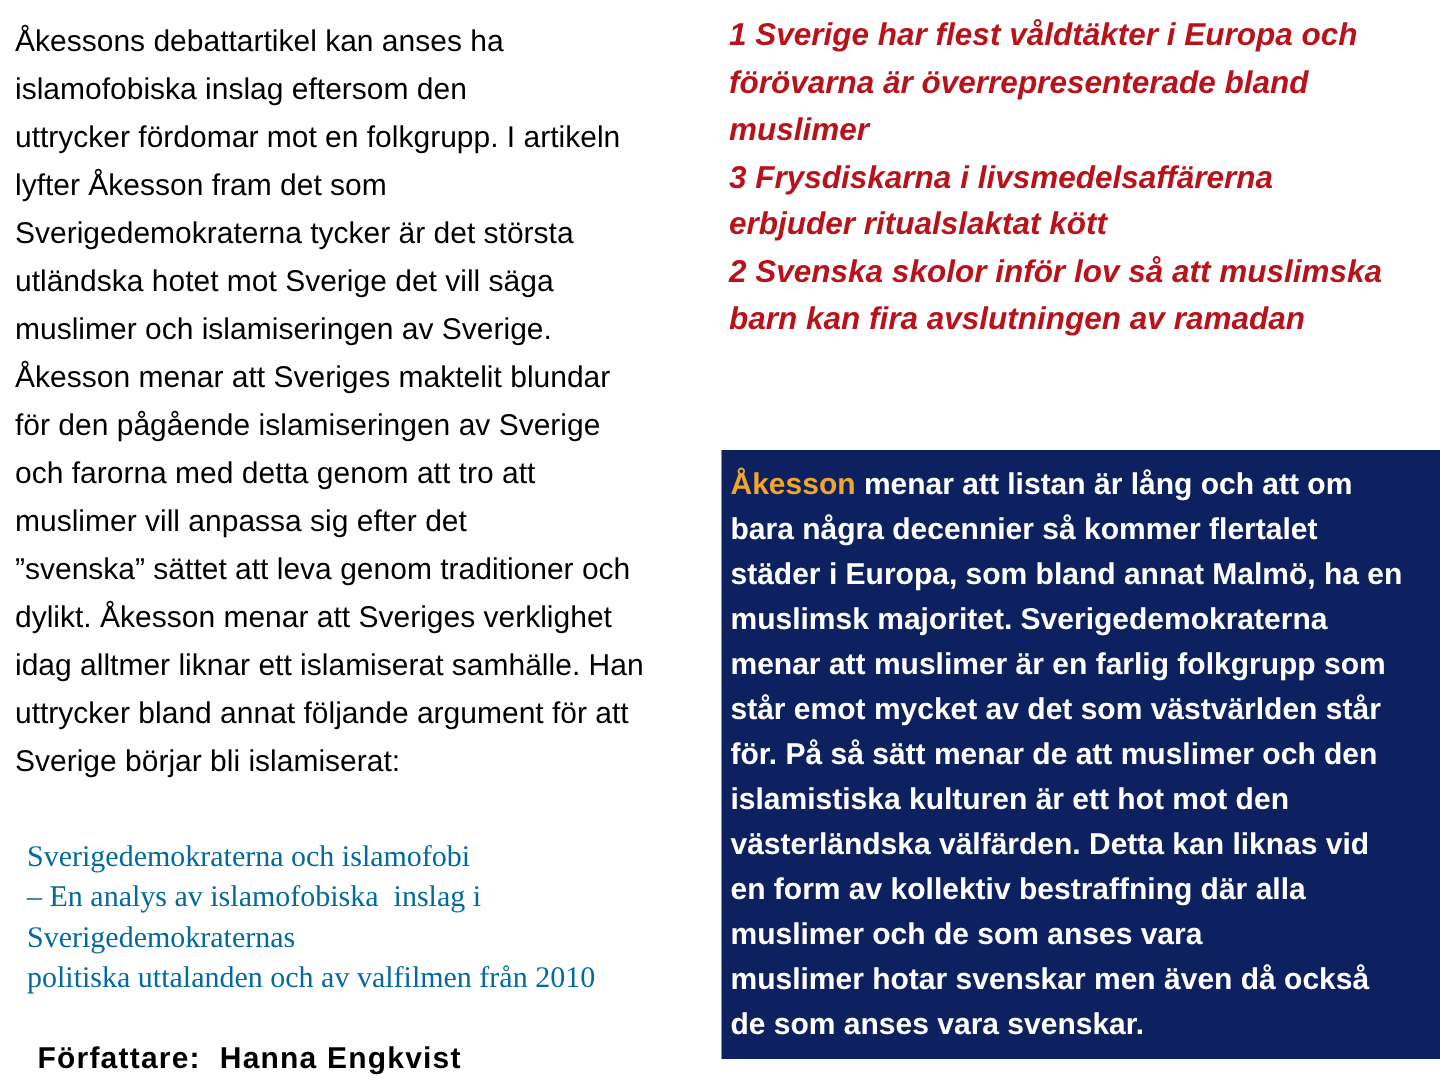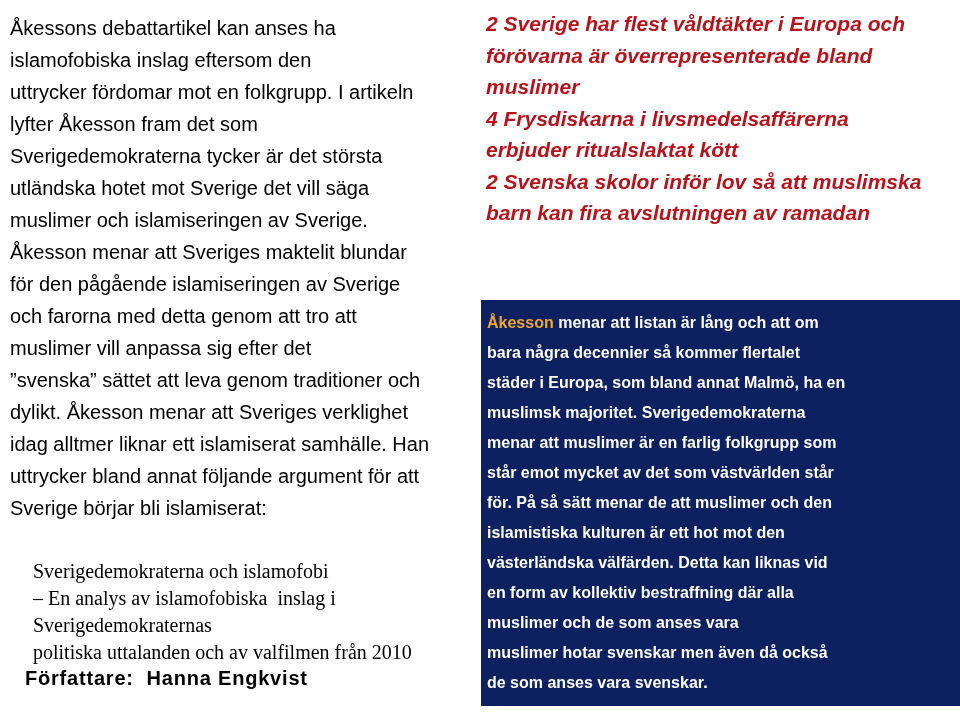--- a/index.html
+++ b/index.html
@@ -15,32 +15,32 @@
     position: absolute;
     left: 10px;
     top: 12px;
     color: #000000;
     font-size: 20px;
     line-height: 32px;
     white-space: pre;
   }
   .citation {
     position: absolute;
-    left: 33px;
+    left: 18px;
     top: 558px;
-    color: #000000;
+    color: #0369a1;
     font-family: "Liberation Serif", serif;
     font-size: 20px;
     line-height: 27px;
     white-space: pre;
   }
   .author {
     position: absolute;
     left: 25px;
-    top: 667px;
+    top: 695px;
     color: #000000;
     font-size: 20px;
     font-weight: bold;
     letter-spacing: 0.8px;
     white-space: pre;
   }
   .arguments {
     position: absolute;
     left: 486px;
     top: 8px;
@@ -59,21 +59,21 @@
     left: 481px;
     top: 300px;
     width: 479px;
     height: 406px;
     background: #0D2161;
     box-sizing: border-box;
     padding: 8px 4px 0 6px;
   }
   .box-text {
     color: #ffffff;
-    font-size: 16px;
+    font-size: 20px;
     font-weight: bold;
     line-height: 30px;
     white-space: pre;
   }
   .box-lead { color: #F0A62C; }
 </style>
 </head>
 <body>
 
 <div class="slide">
@@ -96,24 +96,24 @@
 Sverige börjar bli islamiserat:</div>
 
   <div class="citation">Sverigedemokraterna och islamofobi
 – En analys av islamofobiska  inslag i
 Sverigedemokraternas
 politiska uttalanden och av valfilmen från 2010</div>
 
   <div class="author">Författare:  Hanna Engkvist</div>
 
   <div class="arguments">
-    <div class="arg-item">2 Sverige har flest våldtäkter i Europa och
+    <div class="arg-item">1 Sverige har flest våldtäkter i Europa och
 förövarna är överrepresenterade bland
 muslimer</div>
-    <div class="arg-item">4 Frysdiskarna i livsmedelsaffärerna
+    <div class="arg-item">3 Frysdiskarna i livsmedelsaffärerna
 erbjuder ritualslaktat kött</div>
     <div class="arg-item">2 Svenska skolor inför lov så att muslimska
 barn kan fira avslutningen av ramadan</div>
   </div>
 
   <div class="highlight-box">
       <div class="box-text"><span class="box-lead">Åkesson</span><span> menar att listan är lång och att om
 bara några decennier så kommer flertalet
 städer i Europa, som bland annat Malmö, ha en
 muslimsk majoritet. Sverigedemokraterna

